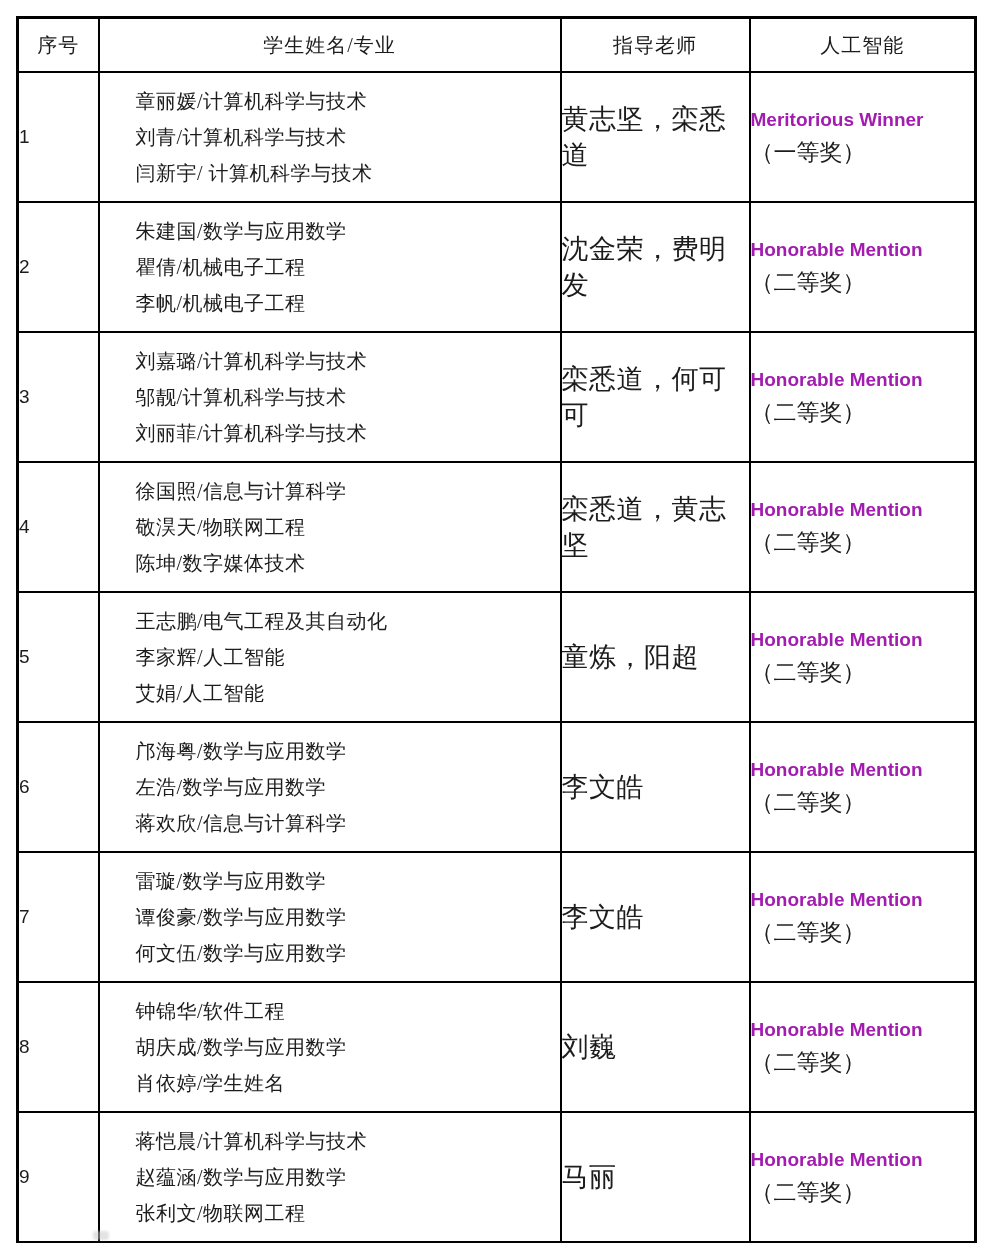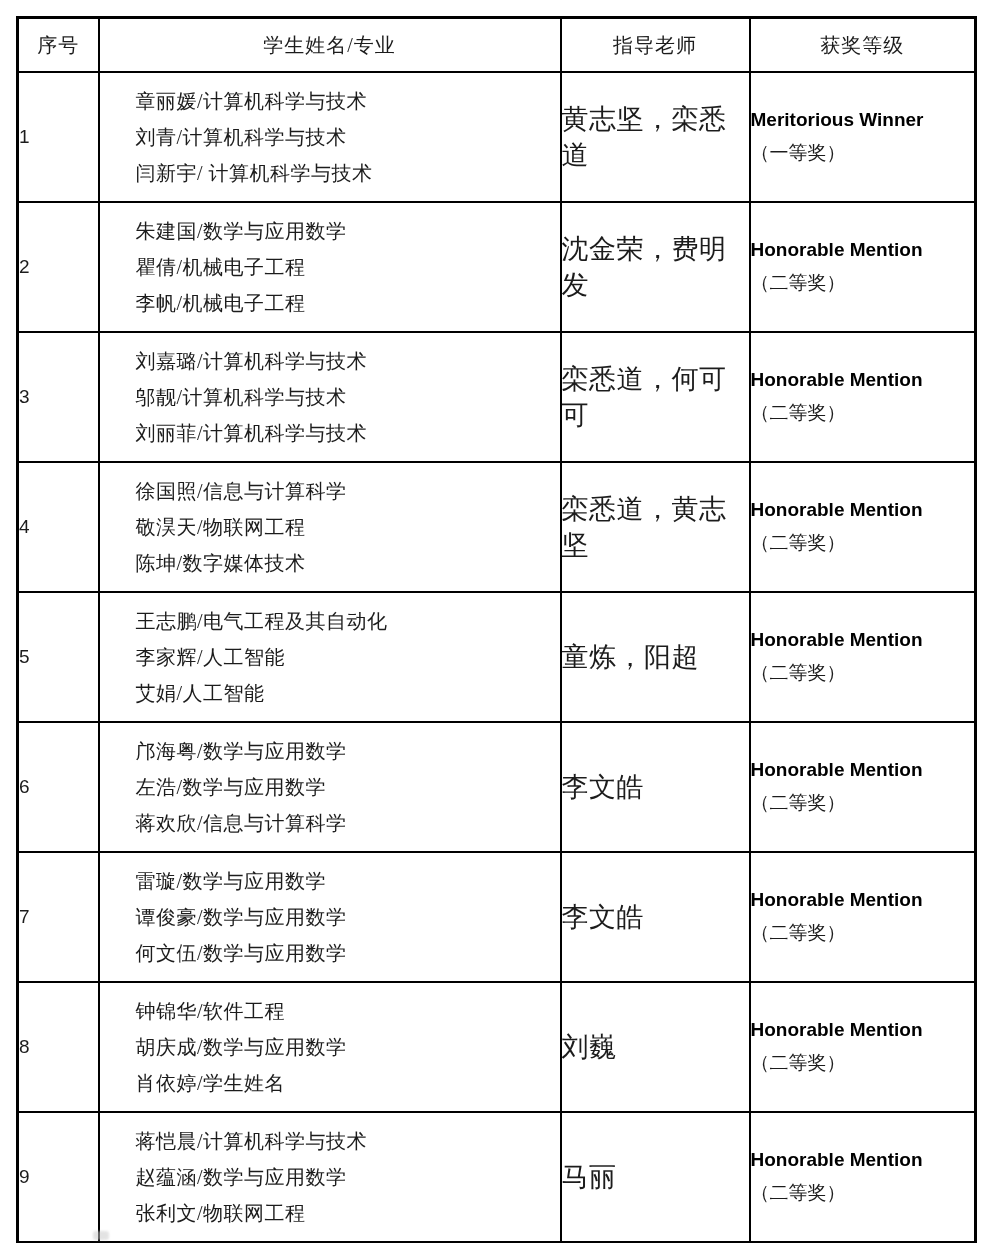--- a/index.html
+++ b/index.html
@@ -54,24 +54,24 @@
   }
   .c-teacher {
     font-size: 27px;
     letter-spacing: 0.5px;
   }
   .c-award .award-en {
     font-family: "Liberation Sans", "DejaVu Sans", sans-serif;
     font-size: 19px;
     font-weight: 600;
     line-height: 28px;
-    color: #000000;
+    color: #a21caf;
   }
   .c-award .award-cn {
-    font-size: 19px;
+    font-size: 23px;
     line-height: 30px;
     margin-top: 4px;
   }
   .artifact-mark {
     position: absolute;
     left: 93px;
     top: 1231px;
     width: 16px;
     height: 9px;
     background: #c9c9c9;
@@ -89,21 +89,21 @@
       <col style="width:81px">
       <col style="width:462px">
       <col style="width:189px">
       <col style="width:226px">
     </colgroup>
     <thead>
       <tr>
         <th>序号</th>
         <th>学生姓名/专业</th>
         <th>指导老师</th>
-        <th>获奖等级</th>
+        <th>人工智能</th>
       </tr>
     </thead>
     <tbody>
       <tr>
         <td class="c-idx">1</td>
         <td class="c-students">
           <div>章丽媛/计算机科学与技术</div>
           <div>刘青/计算机科学与技术</div>
           <div>闫新宇/ 计算机科学与技术</div>
         </td>

